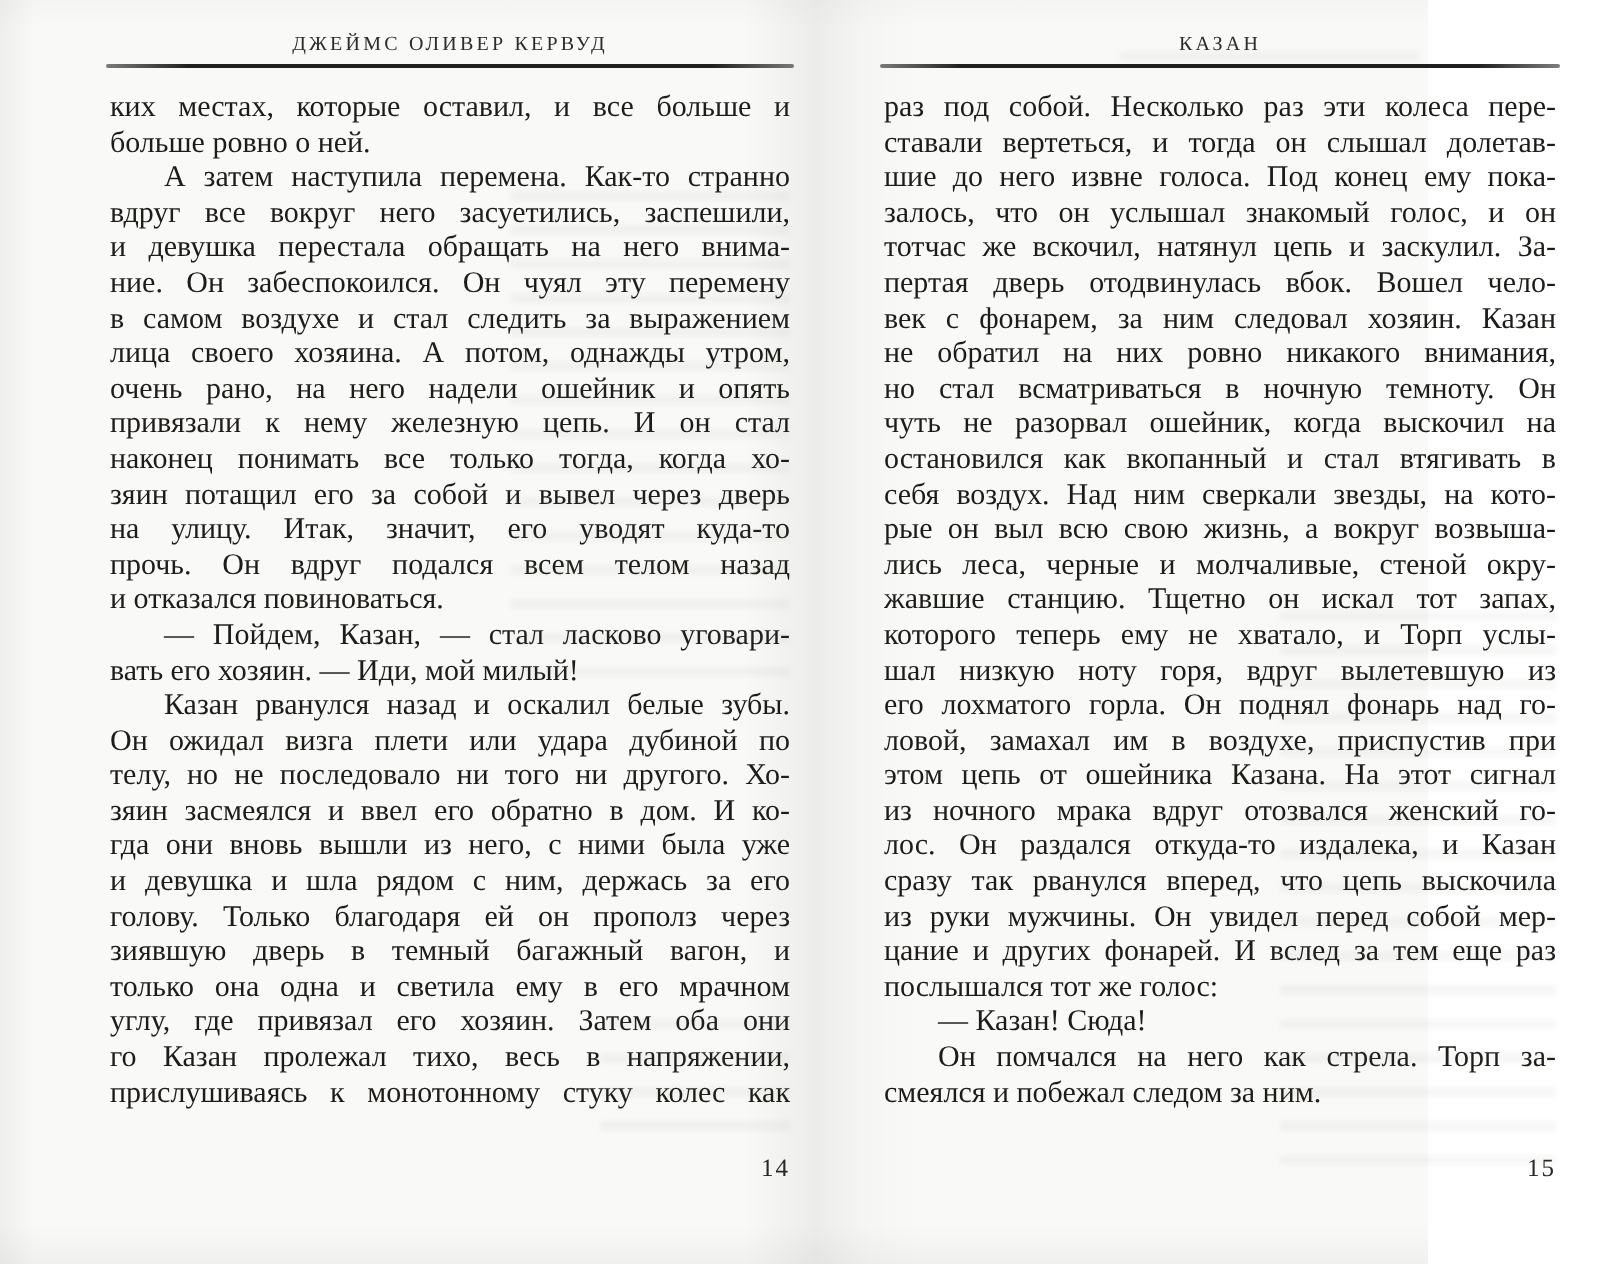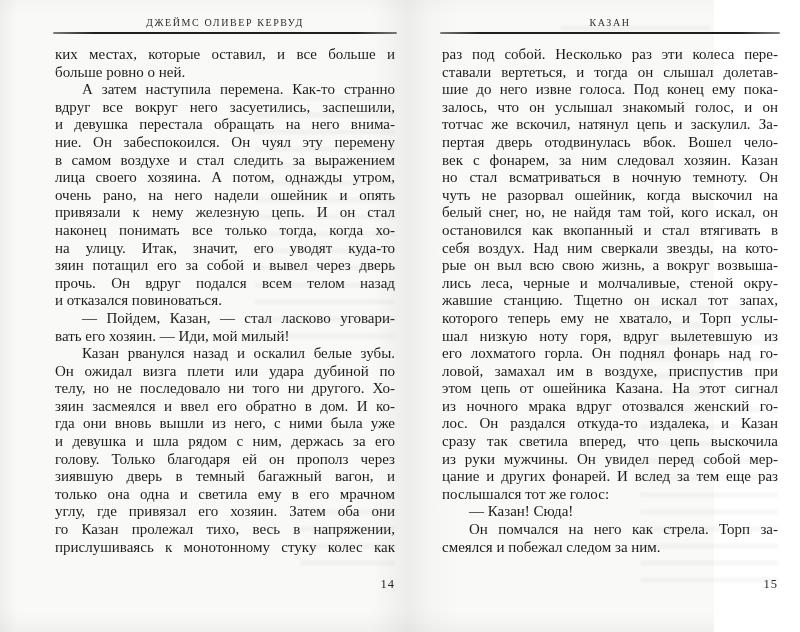--- a/index.html
+++ b/index.html
@@ -94,22 +94,22 @@
         <div class="line">больше ровно о ней.</div>
         <div class="line j ind">А затем наступила перемена. Как-то странно</div>
         <div class="line j">вдруг все вокруг него засуетились, заспешили,</div>
         <div class="line j">и девушка перестала обращать на него внима-</div>
         <div class="line j">ние. Он забеспокоился. Он чуял эту перемену</div>
         <div class="line j">в самом воздухе и стал следить за выражением</div>
         <div class="line j">лица своего хозяина. А потом, однажды утром,</div>
         <div class="line j">очень рано, на него надели ошейник и опять</div>
         <div class="line j">привязали к нему железную цепь. И он стал</div>
         <div class="line j">наконец понимать все только тогда, когда хо-</div>
+        <div class="line j">зяин потащил его за собой и вывел через дверь</div>
         <div class="line j">на улицу. Итак, значит, его уводят куда-то</div>
-        <div class="line j">зяин потащил его за собой и вывел через дверь</div>
         <div class="line j">прочь. Он вдруг подался всем телом назад</div>
         <div class="line">и отказался повиноваться.</div>
         <div class="line j ind">— Пойдем, Казан, — стал ласково уговари-</div>
         <div class="line">вать его хозяин. — Иди, мой милый!</div>
         <div class="line j ind">Казан рванулся назад и оскалил белые зубы.</div>
         <div class="line j">Он ожидал визга плети или удара дубиной по</div>
         <div class="line j">телу, но не последовало ни того ни другого. Хо-</div>
         <div class="line j">зяин засмеялся и ввел его обратно в дом. И ко-</div>
         <div class="line j">гда они вновь вышли из него, с ними была уже</div>
         <div class="line j">и девушка и шла рядом с ним, держась за его</div>
@@ -127,36 +127,36 @@
     <div class="running-head">КАЗАН</div>
     <div class="head-rule"></div>
     <div class="textblock">
         <div class="line j">раз под собой. Несколько раз эти колеса пере-</div>
         <div class="line j">ставали вертеться, и тогда он слышал долетав-</div>
         <div class="line j">шие до него извне голоса. Под конец ему пока-</div>
         <div class="line j">залось, что он услышал знакомый голос, и он</div>
         <div class="line j">тотчас же вскочил, натянул цепь и заскулил. За-</div>
         <div class="line j">пертая дверь отодвинулась вбок. Вошел чело-</div>
         <div class="line j">век с фонарем, за ним следовал хозяин. Казан</div>
+        <div class="line j">не обратил на них ровно никакого внимания,</div>
         <div class="line j">но стал всматриваться в ночную темноту. Он</div>
         <div class="line j">чуть не разорвал ошейник, когда выскочил на</div>
-        <div class="line j">белый снег, но, не найдя там той, кого искал, он</div>
         <div class="line j">остановился как вкопанный и стал втягивать в</div>
         <div class="line j">себя воздух. Над ним сверкали звезды, на кото-</div>
         <div class="line j">рые он выл всю свою жизнь, а вокруг возвыша-</div>
         <div class="line j">лись леса, черные и молчаливые, стеной окру-</div>
         <div class="line j">жавшие станцию. Тщетно он искал тот запах,</div>
         <div class="line j">которого теперь ему не хватало, и Торп услы-</div>
         <div class="line j">шал низкую ноту горя, вдруг вылетевшую из</div>
         <div class="line j">его лохматого горла. Он поднял фонарь над го-</div>
         <div class="line j">ловой, замахал им в воздухе, приспустив при</div>
         <div class="line j">этом цепь от ошейника Казана. На этот сигнал</div>
         <div class="line j">из ночного мрака вдруг отозвался женский го-</div>
         <div class="line j">лос. Он раздался откуда-то издалека, и Казан</div>
-        <div class="line j">сразу так светила вперед, что цепь выскочила</div>
+        <div class="line j">сразу так рванулся вперед, что цепь выскочила</div>
         <div class="line j">из руки мужчины. Он увидел перед собой мер-</div>
         <div class="line j">цание и других фонарей. И вслед за тем еще раз</div>
         <div class="line">послышался тот же голос:</div>
         <div class="line ind">— Казан! Сюда!</div>
         <div class="line j ind">Он помчался на него как стрела. Торп за-</div>
         <div class="line">смеялся и побежал следом за ним.</div>
       </div>
     <div class="page-num">15</div>
   </div>
 

